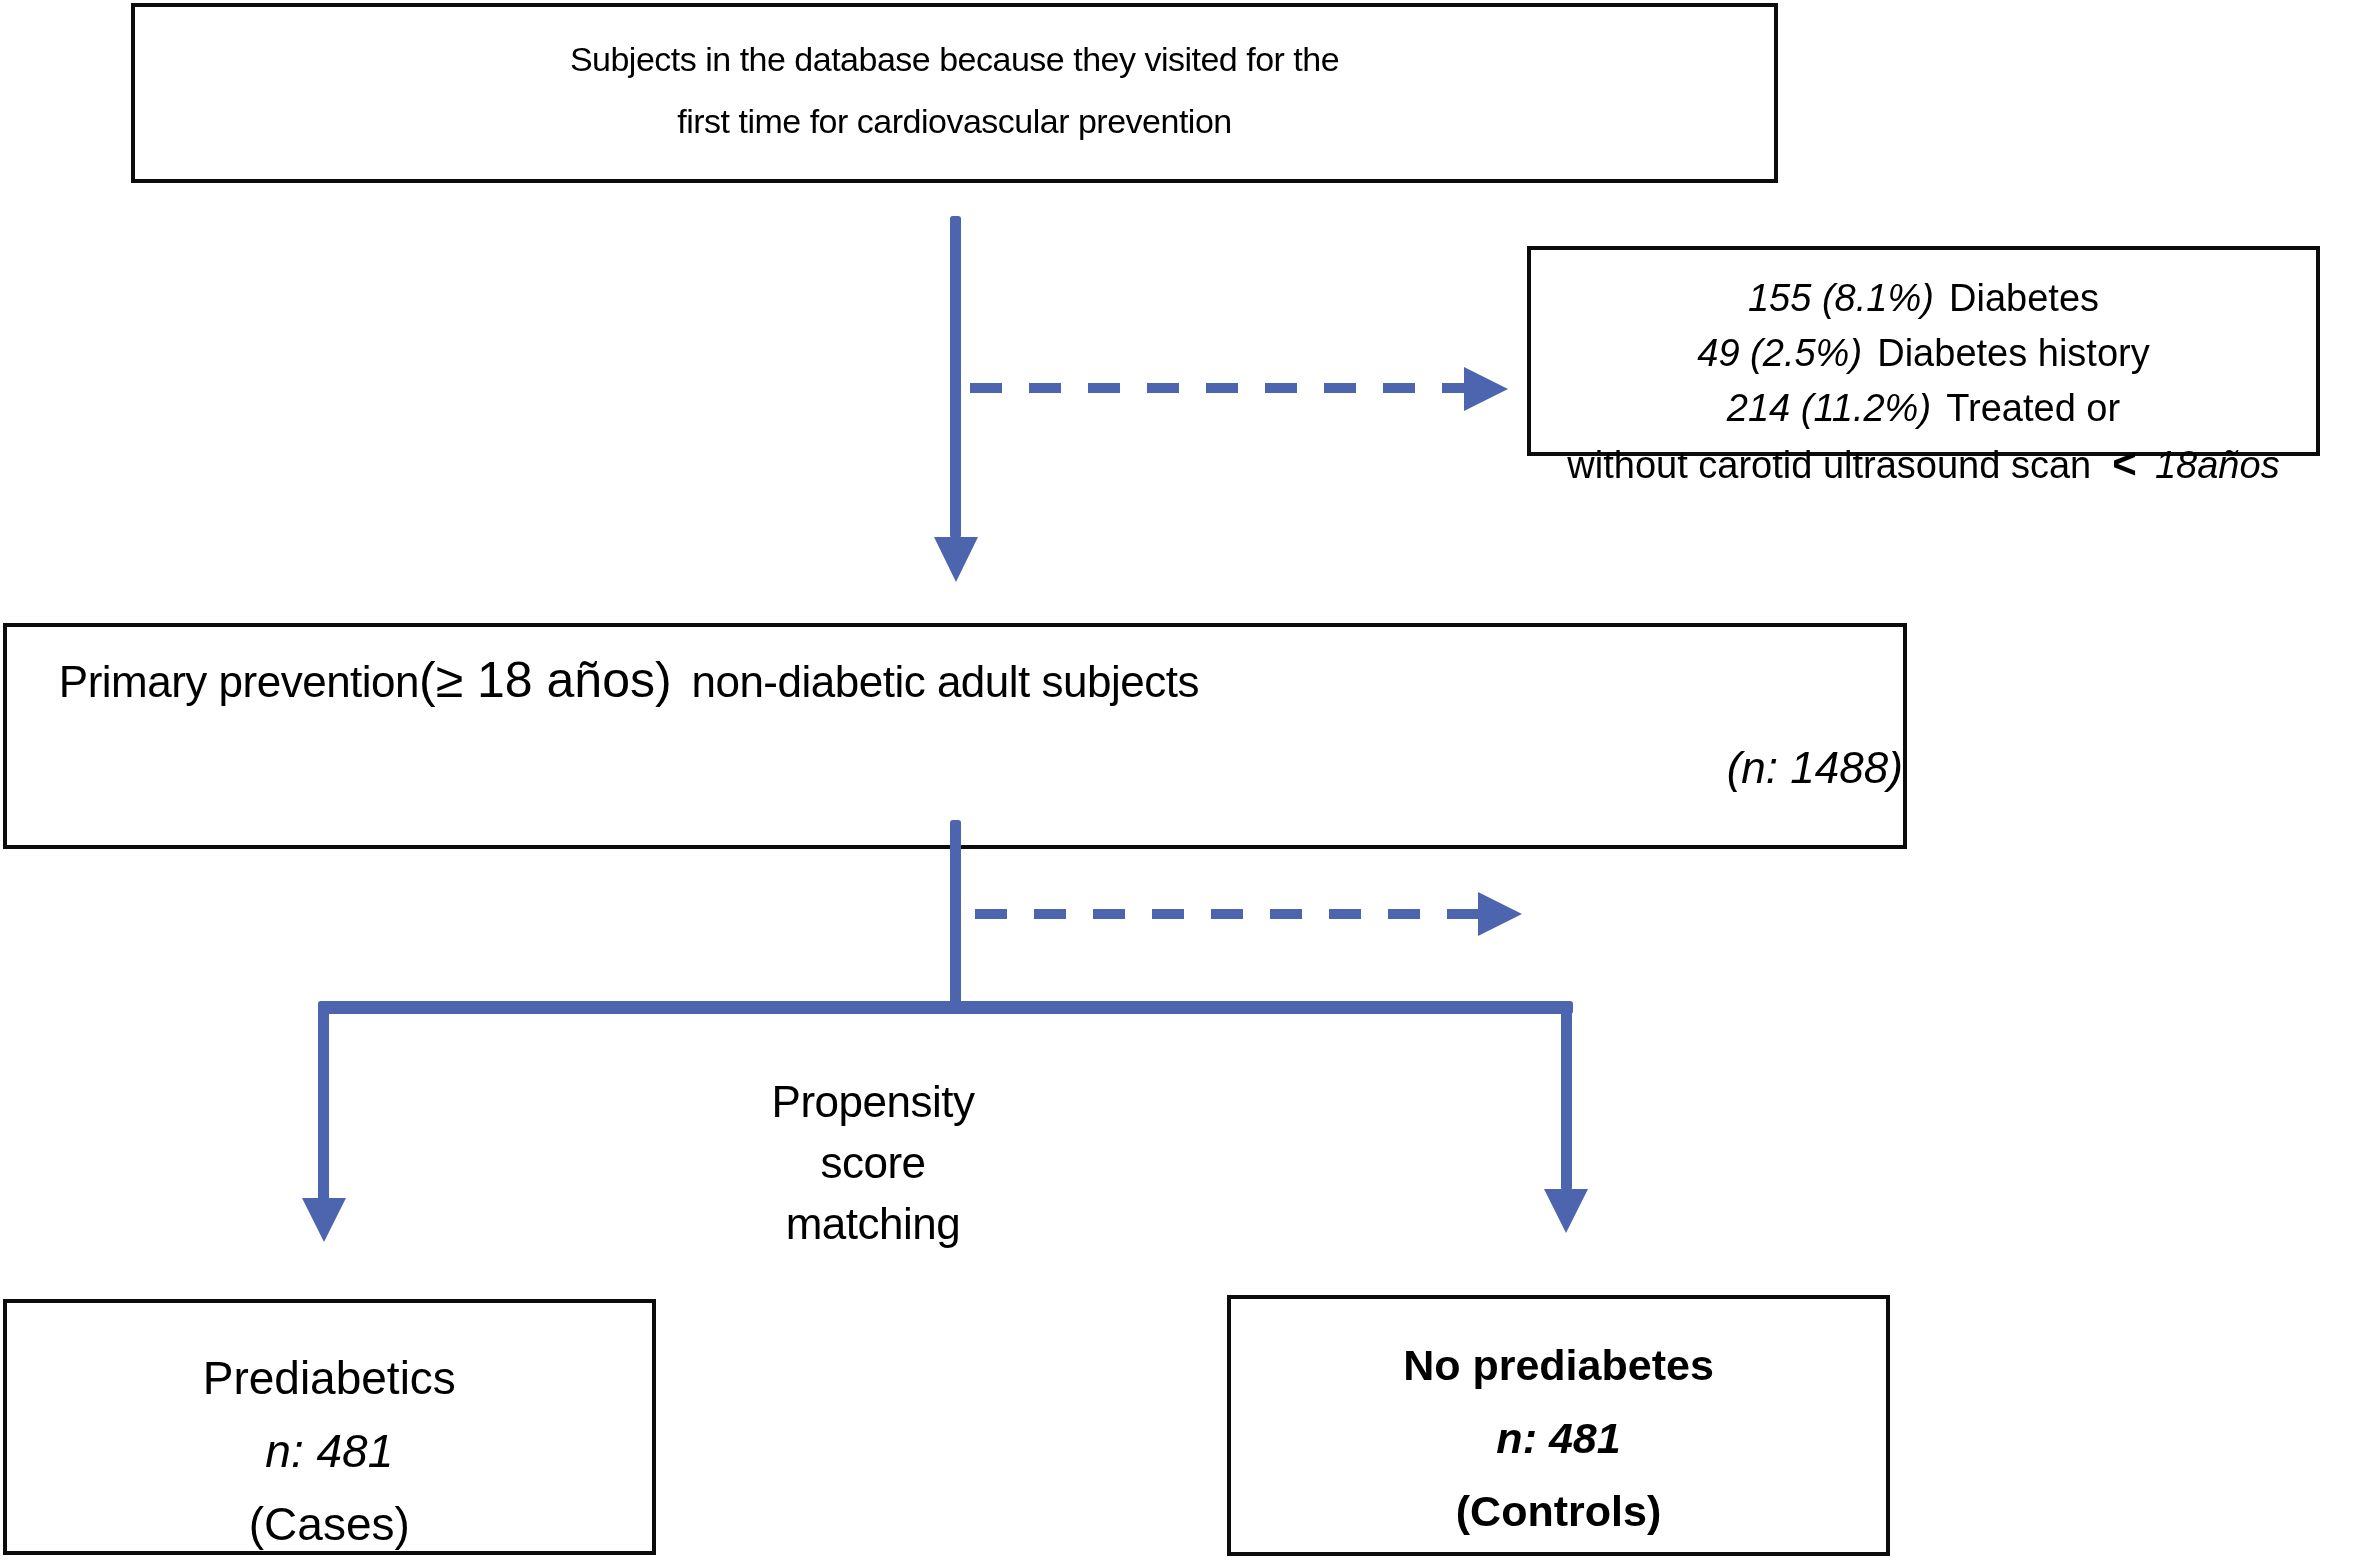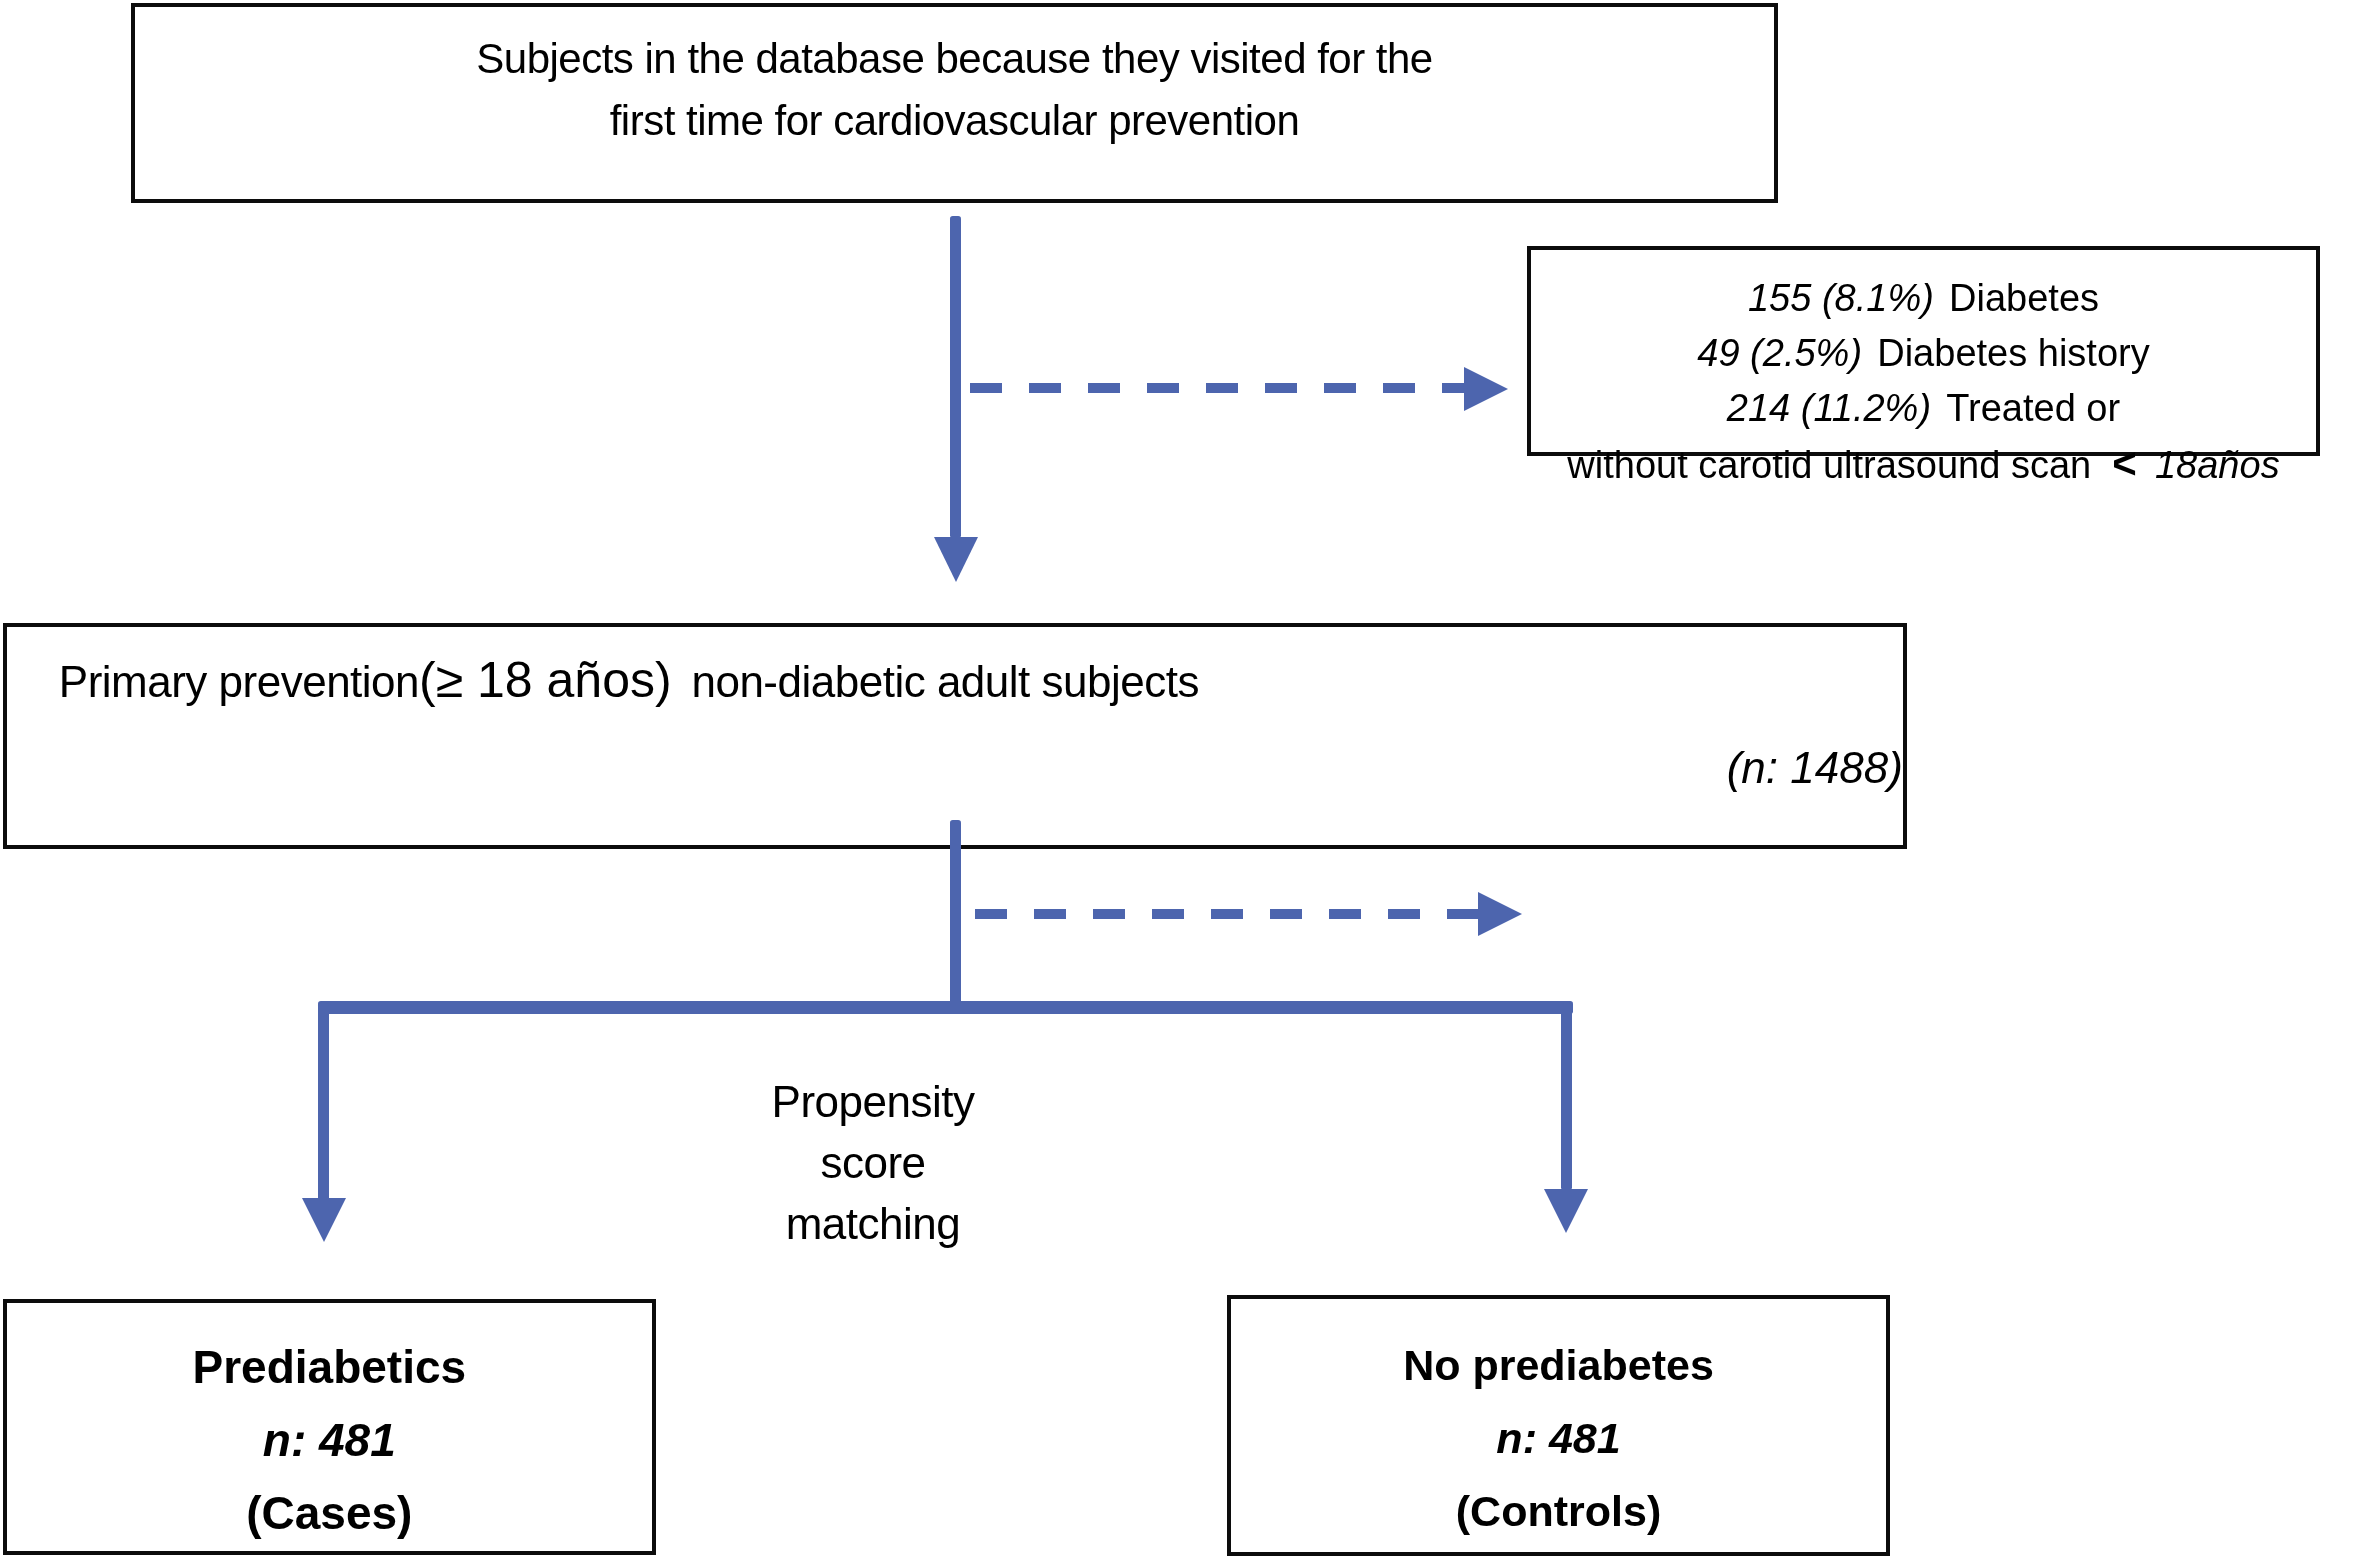--- a/index.html
+++ b/index.html
@@ -16,40 +16,40 @@
     position: absolute;
     box-sizing: border-box;
     border: 4.7px solid #0c0c0c;
     background: #ffffff;
     text-align: center;
   }
   .condensed { letter-spacing: -0.5px; }
   .it { font-style: italic; }
 
   
-  .box-top { left: 131px; top: 2.8px; width: 1647px; height: 200px; font-size: 42px; line-height: 62px; padding-top: 21px; }
+  .box-top { left: 131px; top: 2.8px; width: 1647px; height: 180px; font-size: 34px; line-height: 62px; padding-top: 21px; }
 
   
   .box-excl { left: 1527px; top: 246px; width: 793px; height: 210px; font-size: 38px; line-height: 55px; padding-top: 21px; }
   .box-excl .num { margin-right: 0.4em; }
   .box-excl .lt { font-weight: bold; font-size: 42px; }
 
   
   .box-primary { left: 2.8px; top: 623px; width: 1904px; height: 226px; font-size: 44px; padding-top: 23px; text-align: left; }
   .box-primary .line1 { padding-left: 52px; line-height: 61px; }
   .box-primary .big { font-size: 50px; letter-spacing: 0; }
   .box-primary .part3 { margin-left: 0.45em; }
   .box-primary .line2 { text-align: right; line-height: 61px; margin-top: 25px; font-style: italic; }
 
   
   .box-526 { left: 1557px; top: 864px; width: 758px; height: 98px; font-size: 42px; line-height: 89px; }
   .box-526 .num { margin-right: 0.35em; }
 
   
-  .box-cases    { left: 2.8px;    top: 1299px; width: 653px; height: 256px; font-size: 46px; font-weight: bold; line-height: 73px; padding-top: 28px; }
+  .box-cases    { left: 2.8px;    top: 1299px; width: 653px; height: 256px; font-size: 46px; font-weight: normal; line-height: 73px; padding-top: 39px; }
   .box-controls { left: 1227px; top: 1295px; width: 663px; height: 261px; font-size: 43px; font-weight: bold; line-height: 73px; padding-top: 30px; }
 
   
   .propensity {
     position: absolute; left: 679px; top: 1071px; width: 388px;
     text-align: center; font-size: 44px; line-height: 61px; letter-spacing: -0.5px;
   }
 
   
   .shaft-v { position: absolute; width: 11.4px; border-radius: 2.8px; }

